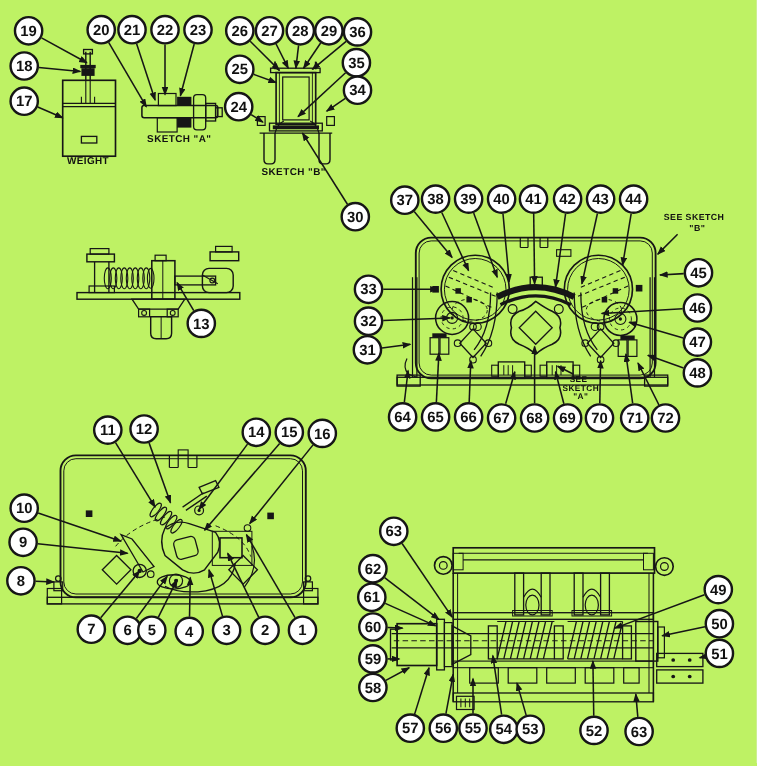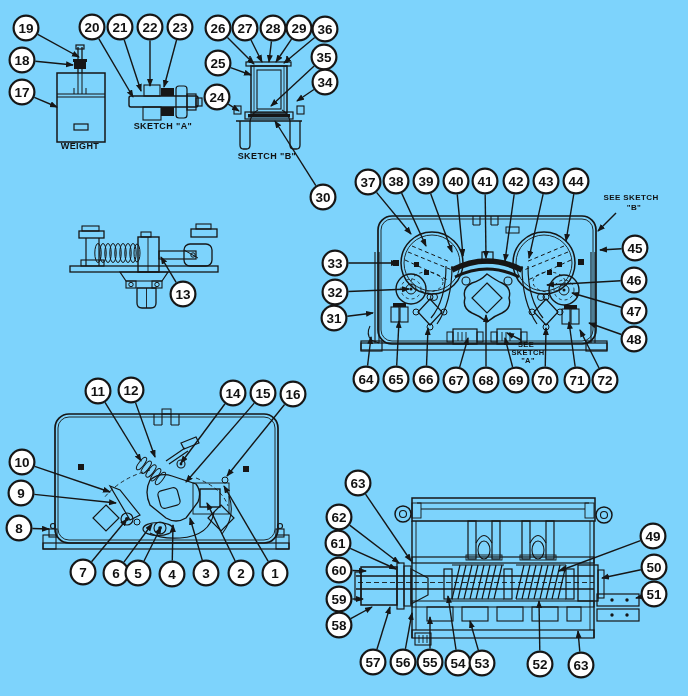--- a/index.html
+++ b/index.html
@@ -1,17 +1,17 @@
 <!DOCTYPE html>
 <html><head>
 <meta charset="utf-8">
 <style>
   html,body{margin:0;padding:0;background:#e8e8e8;}
   .stage{
-    position:relative;width:688px;height:696px;background:#7dd3fc;
+    position:relative;width:688px;height:696px;background:#bef264;
     font-family:"Liberation Sans",sans-serif;overflow:hidden;
   }
   svg{position:absolute;left:0;top:0;}
   .ln{stroke:#161616;fill:none;}
   .callout-circle{fill:#ffffff;stroke:#161616;stroke-width:2.2;}
   .callout-num{
     font-family:"Liberation Sans",sans-serif;font-weight:bold;font-size:13.5px;
     fill:#111111;text-anchor:middle;
   }
   .leader{stroke:#161616;stroke-width:1.4;fill:none;}

